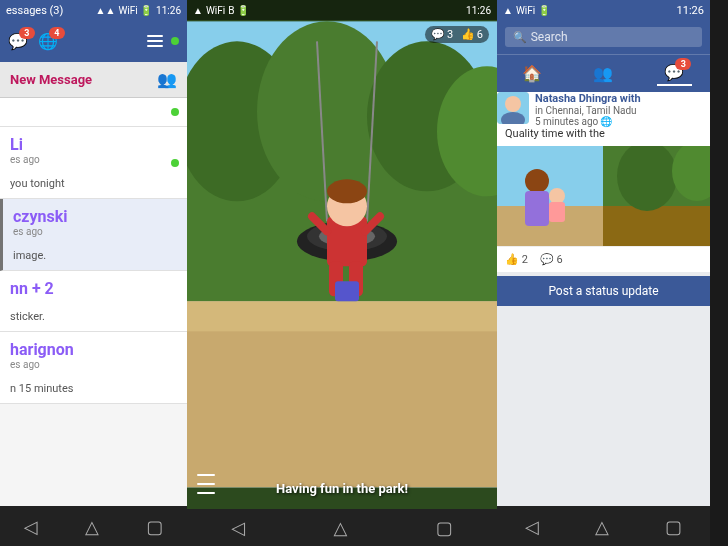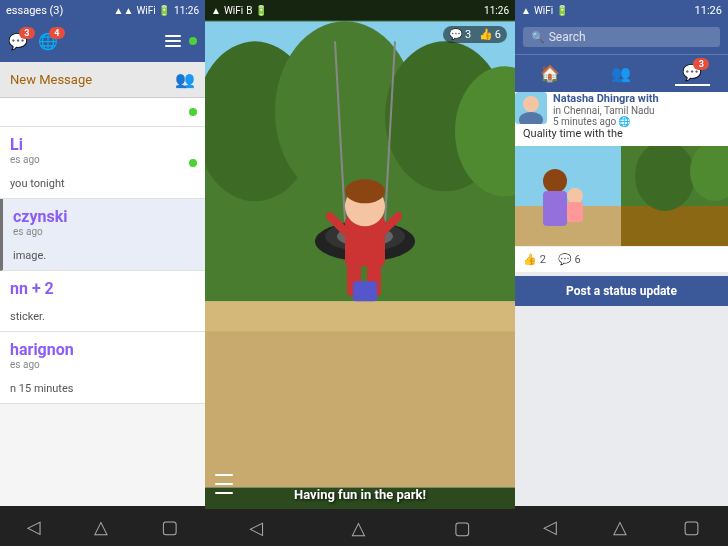--- a/index.html
+++ b/index.html
@@ -12,21 +12,21 @@
       overflow: hidden;
     }
 
     
     .panel {
       display: flex;
       flex-direction: column;
       overflow: hidden;
     }
     .panel-left {
-      width: 205px;
+      width: 187px;
       background: #f0f0f0;
       flex-shrink: 0;
     }
     .panel-middle {
       width: 310px;
       flex-shrink: 0;
       position: relative;
       background: #2c4a1e;
     }
     .panel-right {
@@ -103,23 +103,23 @@
     .new-message-bar {
       background: #e8e8e8;
       border-bottom: 1px solid #ccc;
       padding: 8px 10px;
       display: flex;
       align-items: center;
       justify-content: space-between;
       height: 36px;
     }
     .new-message-text {
-      color: #a16207;
+      color: #be185d;
       font-size: 13px;
-      font-weight: normal;
+      font-weight: bold;
     }
     .group-icon {
       color: #3b5998;
       font-size: 16px;
     }
 
     
     .message-list {
       flex: 1;
       overflow-y: auto;
@@ -217,21 +217,21 @@
     }
     .photo-stat {
       color: white;
       font-size: 11px;
       display: flex;
       align-items: center;
       gap: 2px;
     }
     .photo-caption {
       position: absolute;
-      bottom: 44px;
+      bottom: 50px;
       left: 0;
       right: 0;
       text-align: center;
       color: white;
       font-size: 13px;
       font-weight: bold;
       text-shadow: 1px 1px 3px rgba(0,0,0,0.8);
       z-index: 5;
     }
     .photo-menu-btn {
@@ -352,21 +352,21 @@
       gap: 3px;
       color: #555;
       font-size: 11px;
     }
     .status-update-btn {
       background: #3b5998;
       color: white;
       text-align: center;
       padding: 8px;
       font-size: 12px;
-      font-weight: bold;
+      font-weight: normal;
     }
 
     
     .hamburger {
       display: flex;
       flex-direction: column;
       gap: 3px;
       cursor: pointer;
     }
     .hamburger span {

